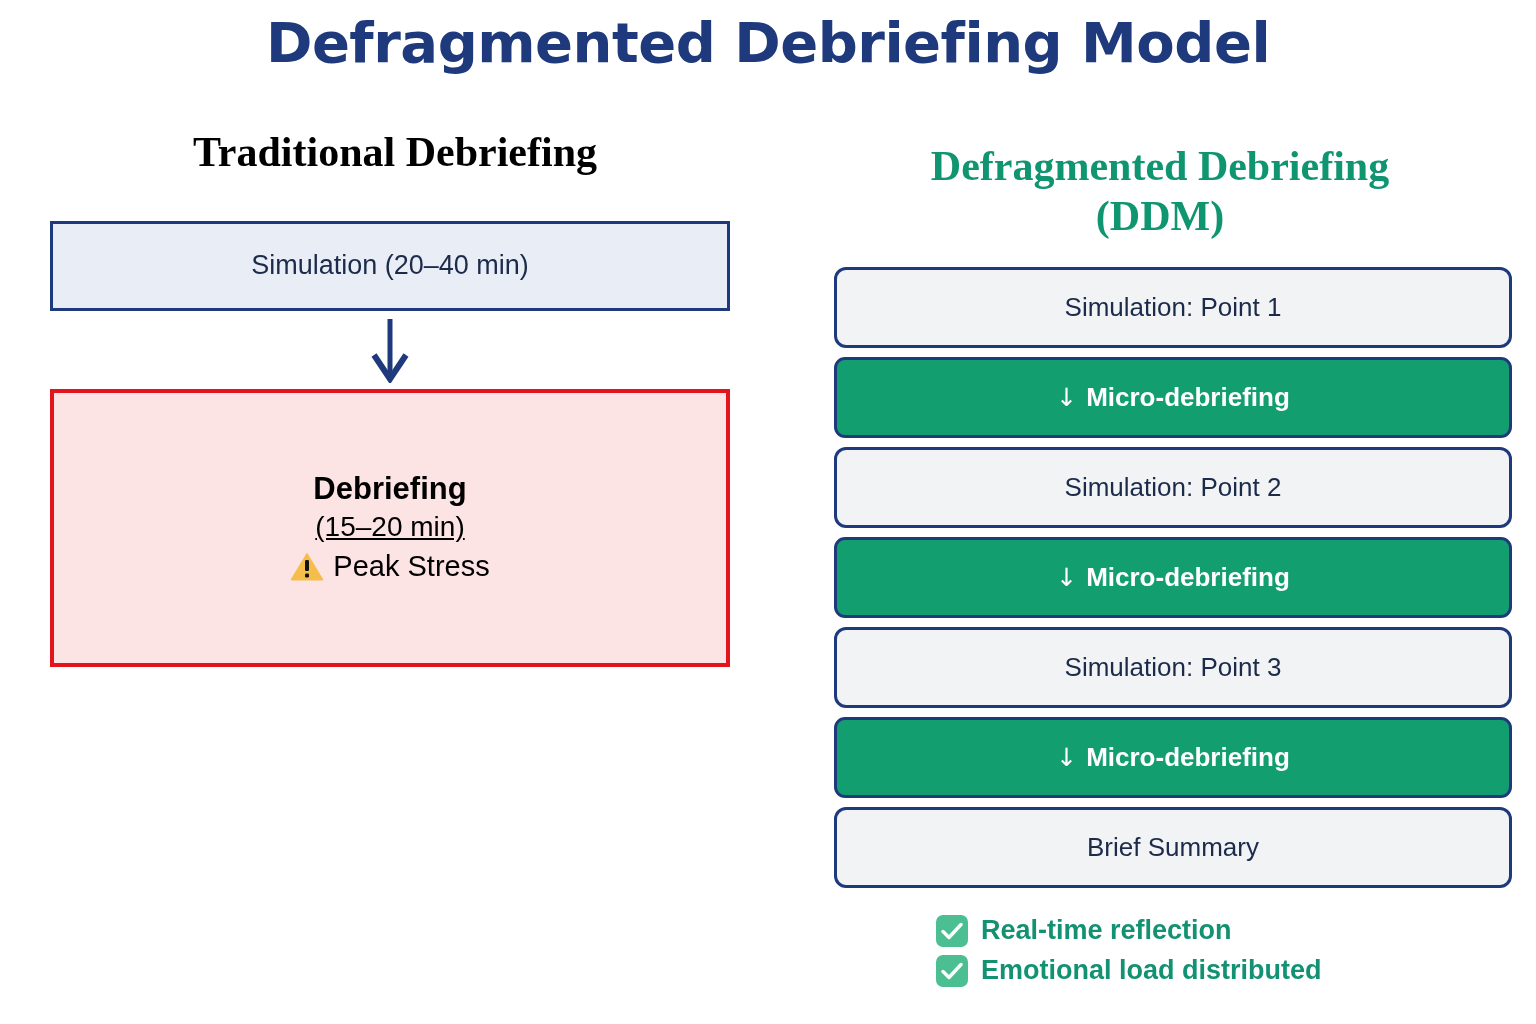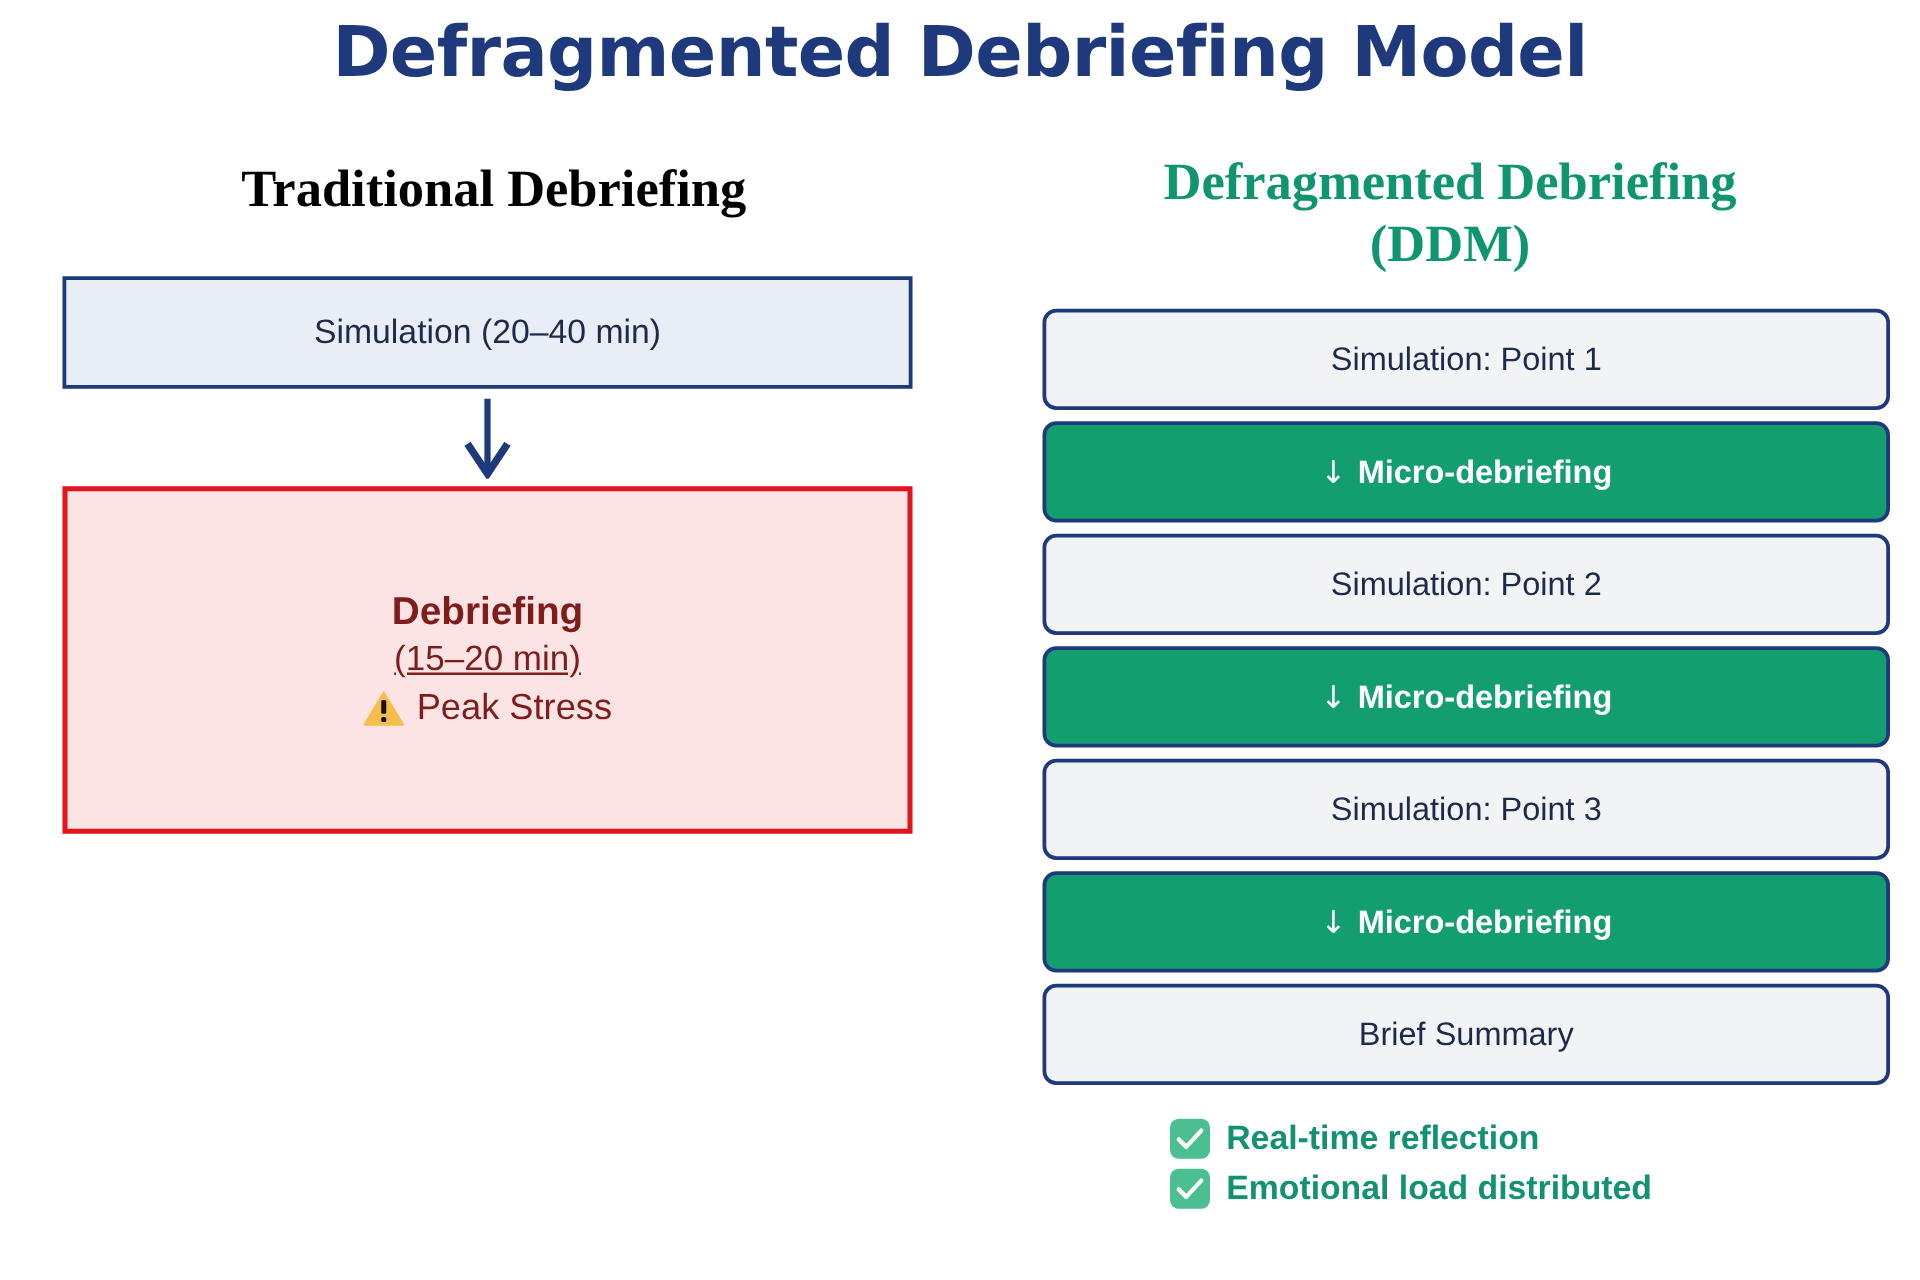--- a/index.html
+++ b/index.html
@@ -53,21 +53,21 @@
     line-height: 1.18;
   }
   .col-heading.left {
     font-size: 42px;
     color: #000000;
     margin-top: 8px;
   }
   .col-heading.right {
     font-size: 42px;
     color: #109571;
-    margin-top: 2px;
+    margin-top: 22px;
     text-align: center;
   }
 
   
   .sim-box-left {
     box-sizing: border-box;
     margin: 43px 10px 0 10px;
     width: 680px;
     height: 90px;
     background: #E9EDF5;
@@ -92,21 +92,21 @@
     box-sizing: border-box;
     margin: 0 10px;
     width: 680px;
     height: 278px;
     background: #FCE3E4;
     border: 4px solid #E3141C;
     display: flex;
     flex-direction: column;
     align-items: center;
     justify-content: center;
-    color: #7f1d1d;
+    color: #000000;
   }
   .debrief-title {
     font-size: 31px;
     font-weight: bold;
     line-height: 1.25;
   }
   .debrief-time {
     font-size: 28px;
     line-height: 1.32;
     text-decoration: underline;
@@ -138,20 +138,21 @@
     border-radius: 11px;
     display: flex;
     align-items: center;
     justify-content: center;
     font-size: 26px;
   }
   .ddm-box.sim {
     background: #F2F3F5;
     color: #1C2B4A;
     font-weight: normal;
+    border-radius: 12px;
   }
   .ddm-box.micro {
     background: #139E70;
     color: #ffffff;
     font-weight: bold;
   }
   .ddm-box .arrow-glyph {
     font-family: "DejaVu Sans", sans-serif;
     font-weight: normal;
     margin-right: 9px;

